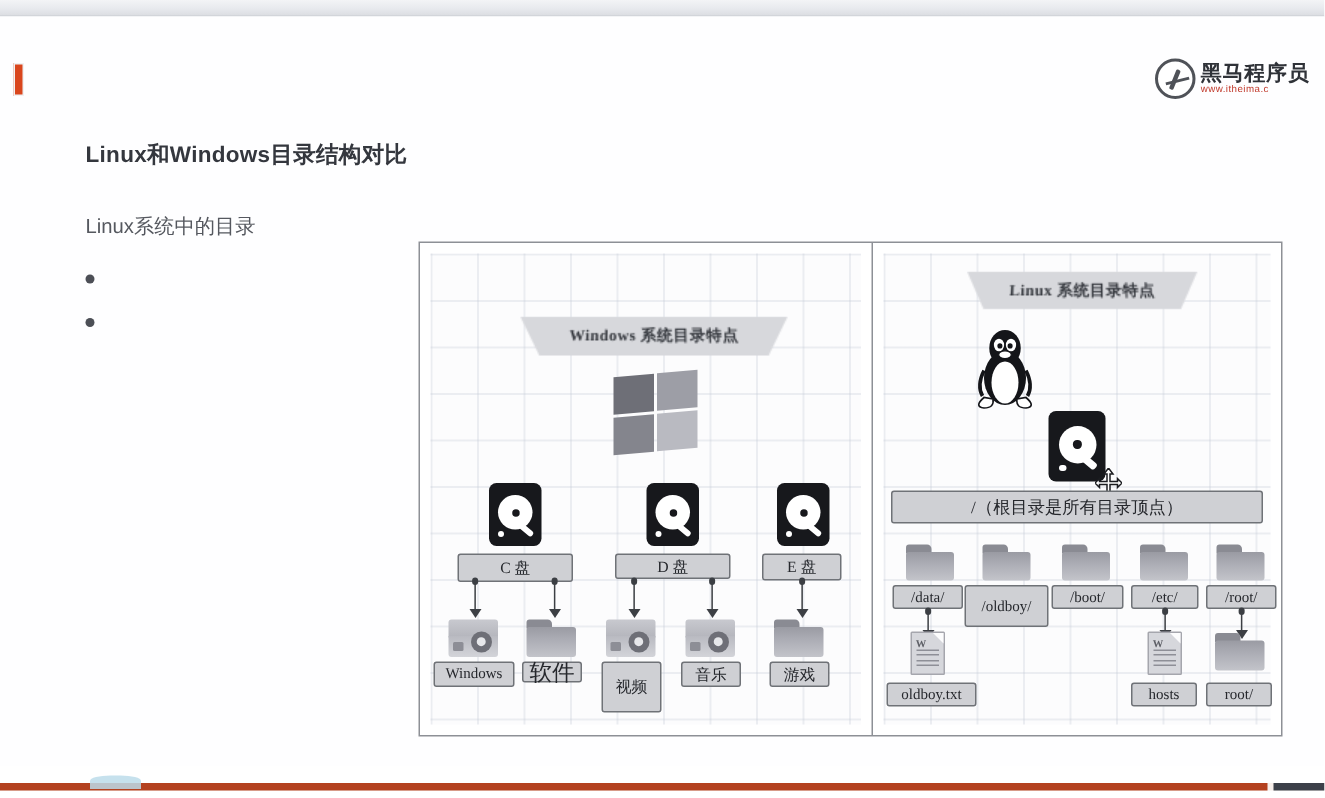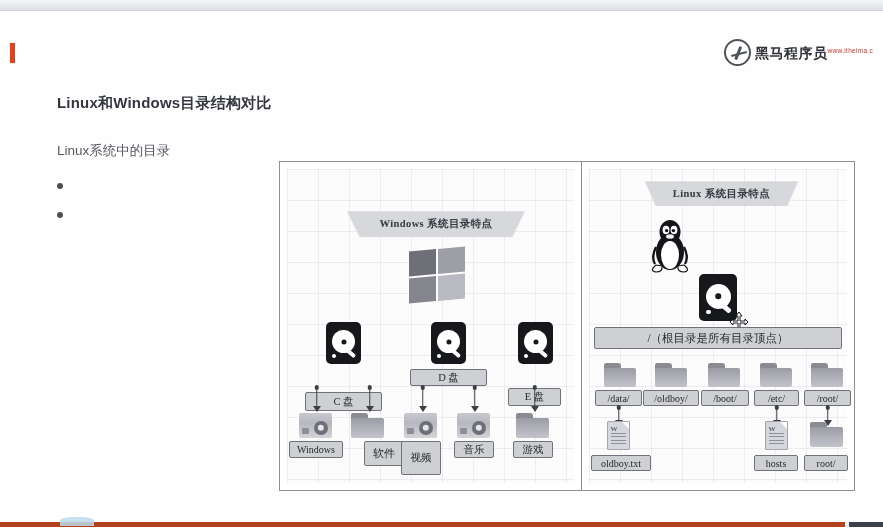--- a/index.html
+++ b/index.html
@@ -62,21 +62,21 @@
   }
   .logo-mark:after {
     content:""; position:absolute; left:50%; top:5px;
     width:2.5px; height:14px; background:#4f5258;
     transform:translateX(-50%) rotate(22deg); border-radius:1px;
   }
   .logo-mark:before {
     content:""; position:absolute; left:5px; top:50%;
     width:16px; height:2px; background:#4f5258; transform:rotate(-14deg);
   }
-  .logo-text { display:flex; flex-direction:row; line-height:1; }
+  .logo-text { display:flex; flex-direction:column; line-height:1; }
   .logo-cn { font-size:14px; font-weight:700; color:#2f3238; letter-spacing:.5px; }
   .logo-url { font-size:6.5px; color:#c0392b; letter-spacing:.3px; margin-top:2px; }
 
   
   .diagram-frame {
     position:absolute; left:279px; top:150px; width:576px; height:330px;
     background:#ffffff; border:1.5px solid #8d9096;
     display:flex;
   }
   .panel { position:relative; height:100%; overflow:hidden; background:#fff; }
@@ -265,35 +265,35 @@
               <div class="win-q win-q2"></div>
             <div class="win-q win-q3"></div>
               <div class="win-q win-q4"></div>
           </div>
 
           <div class="hdd" style="left:39px; top:153px; width:35px; height:42px;">
             <div class="hdd-plate" style="width:23px;height:23px;margin-bottom:3px;"></div>
             <div class="hdd-arm" style="left:18px; top:23px; width:16px; height:4px;"></div>
             <div class="hdd-dot" style="left:6px; bottom:6px; width:4px; height:4px;"></div>
           </div>
-          <div class="chip" style="left:18px; top:200px; width:77px; height:19px; font-size:10.5px;margin-top:23px;">C 盘</div>
+          <div class="chip" style="left:18px; top:200px; width:77px; height:19px; font-size:10.5px;">C 盘</div>
 
           <div class="hdd" style="left:144px; top:153px; width:35px; height:42px;">
             <div class="hdd-plate" style="width:23px;height:23px;margin-bottom:3px;"></div>
             <div class="hdd-arm" style="left:18px; top:23px; width:16px; height:4px;"></div>
             <div class="hdd-dot" style="left:6px; bottom:6px; width:4px; height:4px;"></div>
           </div>
           <div class="chip" style="left:123px; top:200px; width:77px; height:17px; font-size:10.5px;">D 盘</div>
 
           <div class="hdd" style="left:231px; top:153px; width:35px; height:42px;">
             <div class="hdd-plate" style="width:23px;height:23px;margin-bottom:3px;"></div>
             <div class="hdd-arm" style="left:18px; top:23px; width:16px; height:4px;"></div>
             <div class="hdd-dot" style="left:6px; bottom:6px; width:4px; height:4px;"></div>
           </div>
-          <div class="chip" style="left:221px; top:200px; width:53px; height:18px; font-size:10.5px;margin-top:19px;">E 盘</div>
+          <div class="chip" style="left:221px; top:200px; width:53px; height:18px; font-size:10.5px;">E 盘</div>
 
           <div class="arrow" style="left:25px; top:218px; width:9px; height:25px;">
             <div class="arrow-knob"></div>
               <div class="arrow-line" style="height:19px;"></div>
               <div class="arrow-head"></div>
           </div>
           <div class="arrow" style="left:78px; top:218px; width:9px; height:25px;">
             <div class="arrow-knob"></div>
               <div class="arrow-line" style="height:19px;"></div>
               <div class="arrow-head"></div>
@@ -335,21 +335,21 @@
               <div class="pc-bot"></div>
               <div class="pc-knob"></div>
               <div class="pc-lens"></div>
           </div>
           <div class="folder" style="left:229px; top:244px; width:33px; height:25px;">
             <div class="folder-tab"></div>
               <div class="folder-body"></div>
           </div>
 
           <div class="chip" style="left:2px; top:272px; width:54px; height:17px; font-size:10px;">Windows</div>
-          <div class="chip" style="left:77px; top:272px; width:40px; height:25px; font-size:11px;">软件</div>
+          <div class="chip" style="left:61px; top:272px; width:40px; height:14px; font-size:15px;">软件</div>
           <div class="chip" style="left:114px; top:272px; width:40px; height:34px; font-size:10.5px;">视频</div>
           <div class="chip" style="left:167px; top:272px; width:40px; height:17px; font-size:10.5px;">音乐</div>
           <div class="chip" style="left:226px; top:272px; width:40px; height:17px; font-size:10.5px;">游戏</div>
 
         </div>
       </div>
 
       <div class="panel panel-lin">
         <div class="panel-inner">
 
@@ -398,21 +398,21 @@
           <div class="folder" style="left:171px; top:194px; width:32px; height:24px;">
             <div class="folder-tab"></div>
               <div class="folder-body"></div>
           </div>
           <div class="folder" style="left:222px; top:194px; width:32px; height:24px;">
             <div class="folder-tab"></div>
               <div class="folder-body"></div>
           </div>
 
           <div class="chip" style="left:6px; top:221px; width:47px; height:16px; font-size:10px;">/data/</div>
-          <div class="chip" style="left:54px; top:221px; width:56px; height:16px; font-size:10px;">/oldboy/</div>
+          <div class="chip" style="left:54px; top:221px; width:56px; height:28px; font-size:10px;">/oldboy/</div>
           <div class="chip" style="left:112px; top:221px; width:48px; height:16px; font-size:10px;">/boot/</div>
           <div class="chip" style="left:165px; top:221px; width:45px; height:16px; font-size:10px;">/etc/</div>
           <div class="chip" style="left:215px; top:221px; width:47px; height:16px; font-size:10px;text-align:right;">/root/</div>
 
           <div class="arrow" style="left:25px; top:238px; width:9px; height:19px;">
             <div class="arrow-knob"></div>
               <div class="arrow-line" style="height:13px;"></div>
               <div class="arrow-head"></div>
           </div>
           <div class="arrow" style="left:183px; top:238px; width:9px; height:19px;">

